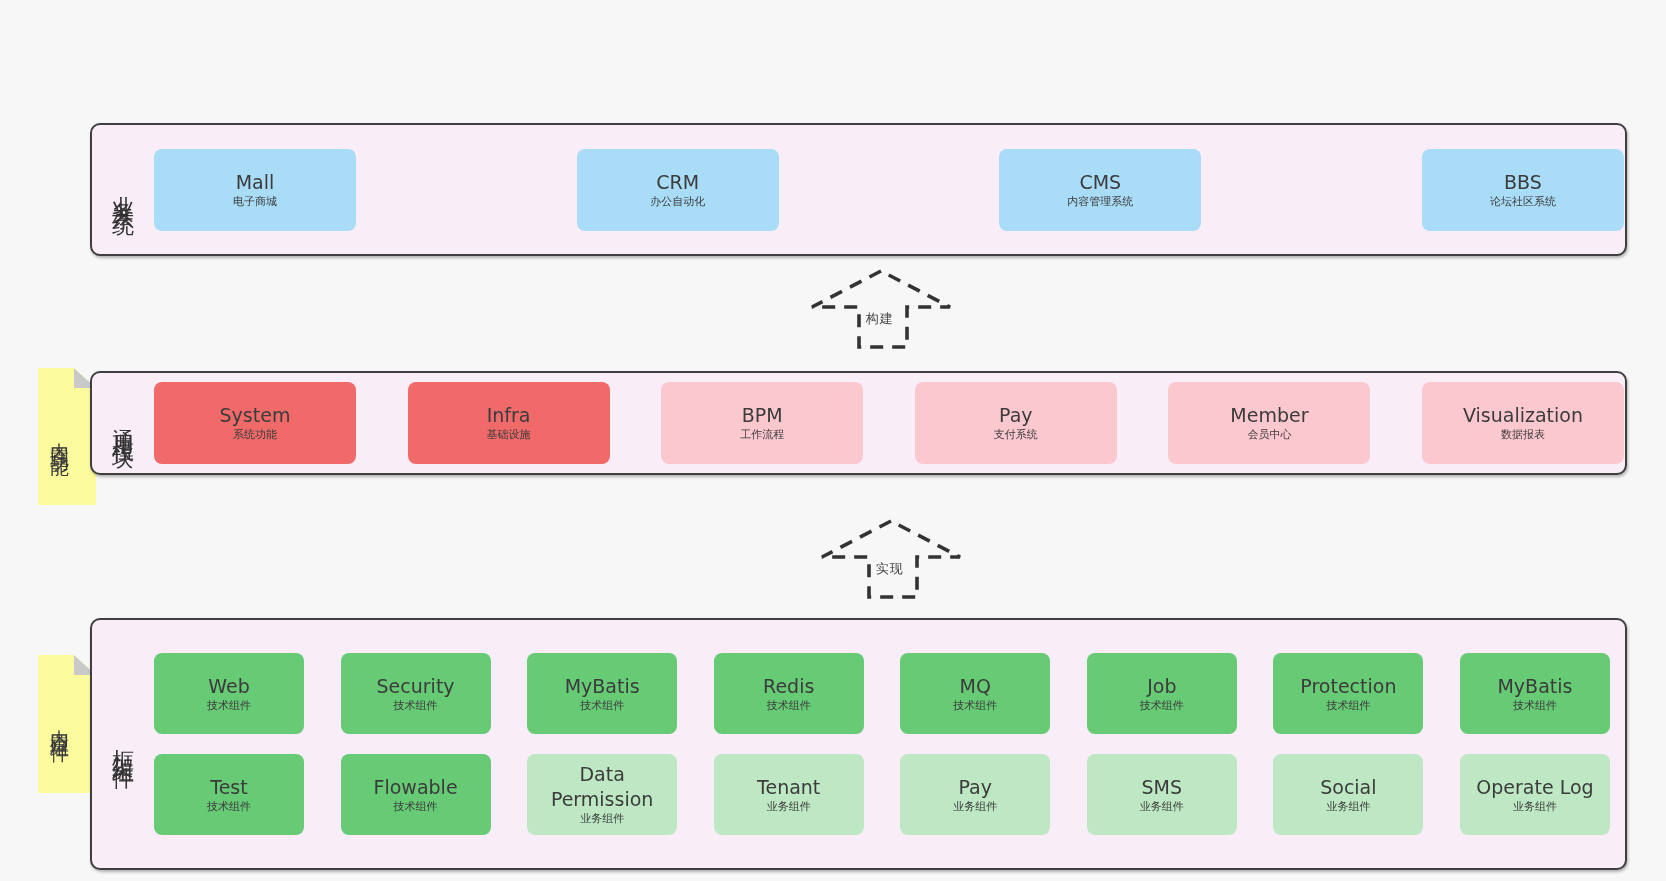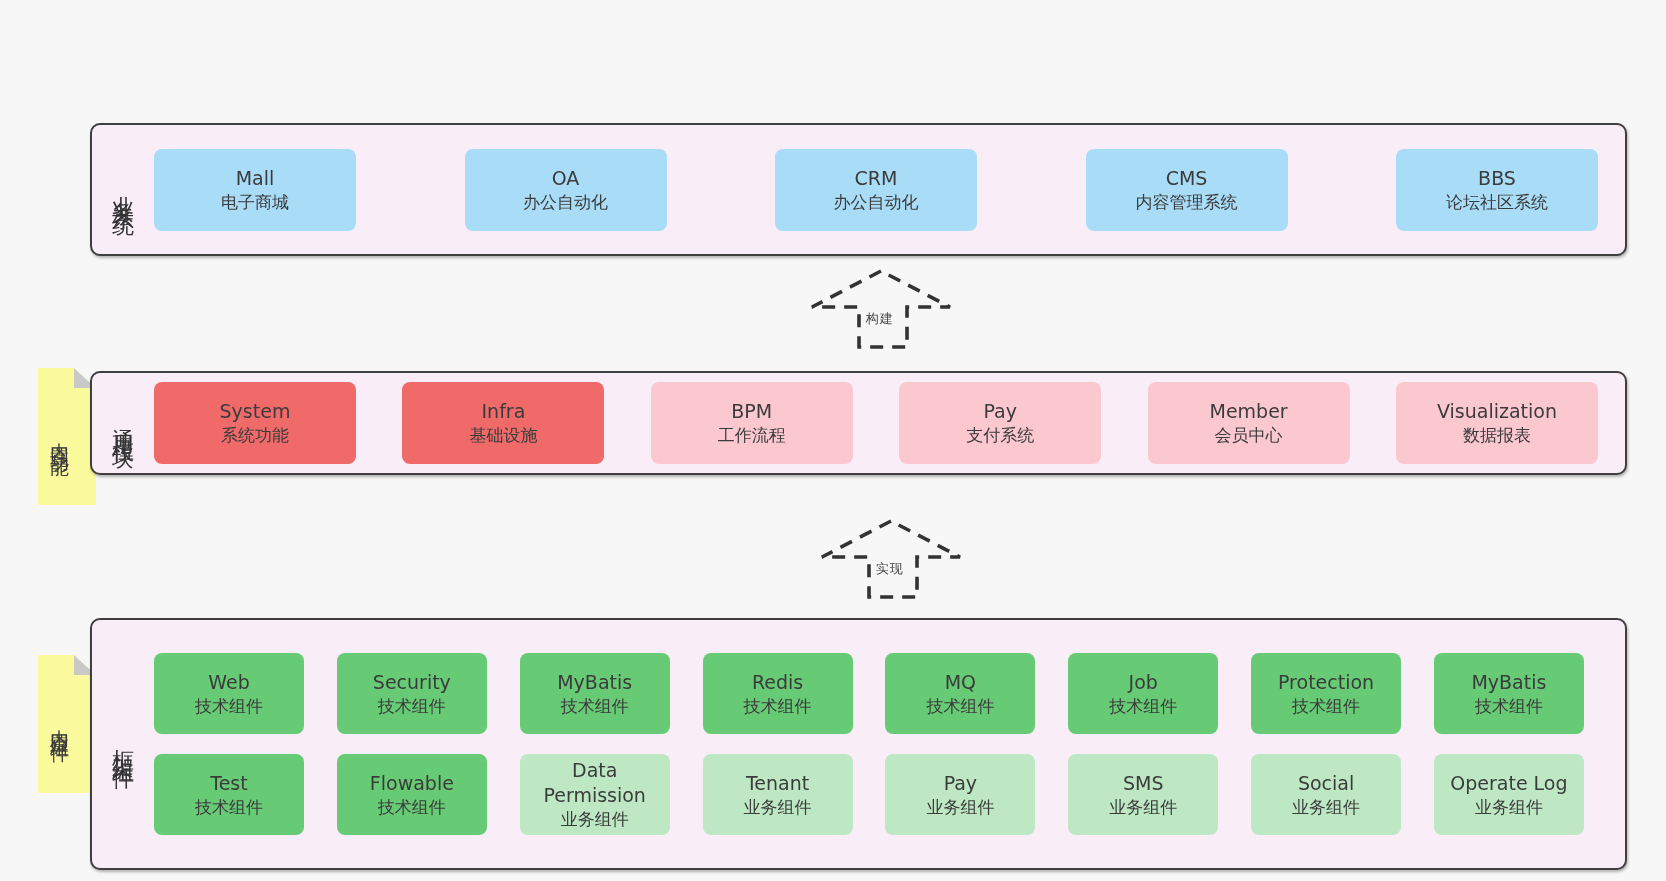--- a/index.html
+++ b/index.html
@@ -25,30 +25,30 @@
   .panel-modules{top:371px;height:104px;}
   .panel-components{top:618px;height:252px;}
 
   .vlabel-wrap{width:62px;display:flex;justify-content:center;align-items:center;flex:0 0 62px;}
   .vlabel{
     writing-mode:vertical-lr;text-orientation:upright;
     font-size:22px;letter-spacing:6px;color:#333;line-height:1;
     white-space:nowrap;
   }
 
-  .boxes{flex:1;display:flex;justify-content:space-between;align-items:center;padding-right:27px;}
+  .boxes{flex:1;display:flex;justify-content:space-between;align-items:center;padding-right:1px;}
   .rows{flex:1;display:flex;flex-direction:column;gap:20px;padding-right:14px;}
 
   .box{
     display:flex;flex-direction:column;justify-content:center;align-items:center;
     border-radius:8px;text-align:center;line-height:1.32;
     padding:4px 6px;
   }
   .box .t{font-size:19px;}
-  .box .s{font-size:17px;}
+  .box .s{font-size:11px;}
   .box-wide{width:202px;height:82px;}
   .box-sm{width:150px;height:81px;}
   .blue{background:var(--blue-box);}
   .red{background:var(--red-box);}
   .pink{background:var(--pink-box);}
   .green{background:var(--green-box);}
   .lgreen{background:var(--light-green-box);}
 
   .sticky{
     position:absolute;left:38px;width:58px;z-index:1;
@@ -87,24 +87,20 @@
   <div class="panel panel-business">
     <div class="vlabel-wrap">
       <div class="vlabel">业务系统</div>
     </div>
     <div class="boxes">
       <div class="box box-wide blue">
         <span class="t">Mall</span>
         <span class="s">电子商城</span>
       </div>
       <div class="box box-wide blue">
-        <span class="t">OA</span>
-        <span class="s">办公自动化</span>
-      </div>
-      <div class="box box-wide blue">
         <span class="t">CRM</span>
         <span class="s">办公自动化</span>
       </div>
       <div class="box box-wide blue">
         <span class="t">CMS</span>
         <span class="s">内容管理系统</span>
       </div>
       <div class="box box-wide blue">
         <span class="t">BBS</span>
         <span class="s">论坛社区系统</span>

